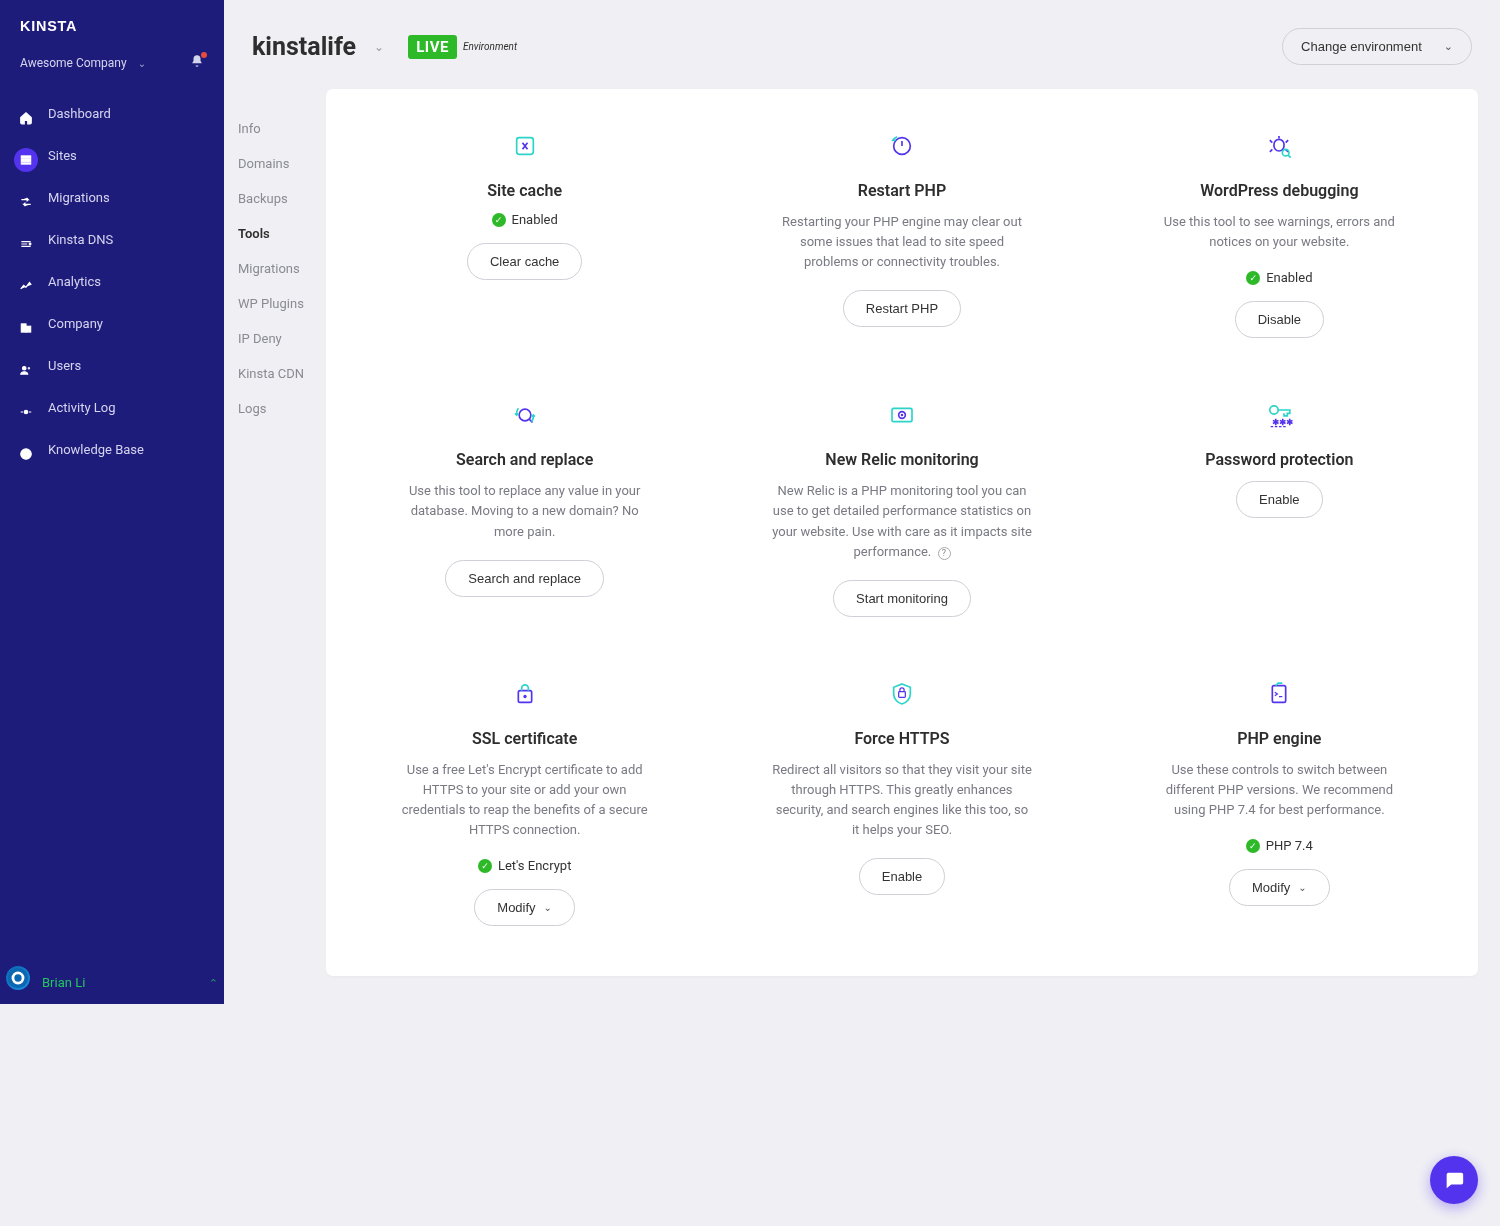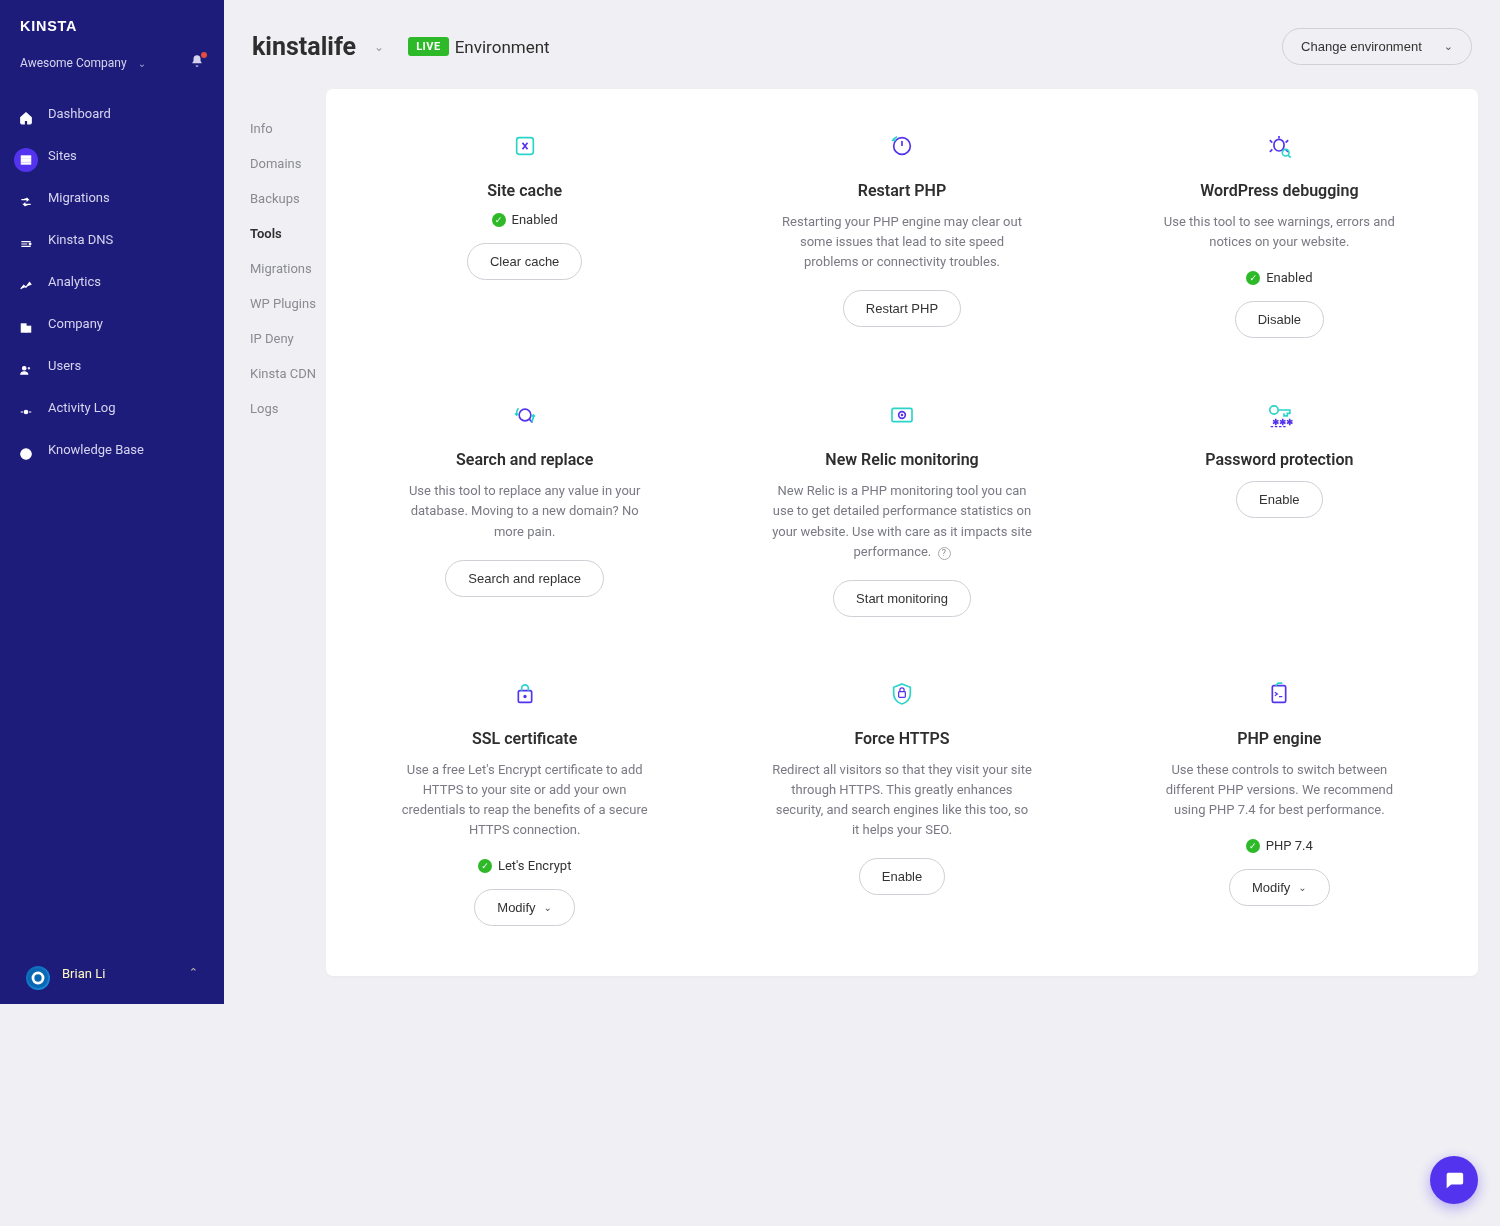--- a/index.html
+++ b/index.html
@@ -15,40 +15,40 @@
     .company-switcher .chev { font-size: 10px; opacity: .7; margin-left: 8px; }
     .bell { position: relative; color: #d5d4ef; font-size: 14px; }
     .bell .dot { position: absolute; top: -2px; right: -3px; width: 6px; height: 6px; background: #e74c3c; border-radius: 50%; }
     
     .nav-primary { padding-top: 8px; }
     .nav-item { display: flex; align-items: flex-start; padding: 9px 14px; font-size: 13px; color: #d5d4ef; cursor: pointer; }
     .nav-item.active .icon-holder { background: #5333ed; }
     .nav-item .icon-holder { width: 24px; height: 24px; border-radius: 50%; display: flex; align-items: center; justify-content: center; margin-right: 10px; }
     .nav-item .icon-holder svg, .nav-item .icon-holder span.u { width: 14px; height: 14px; fill: #fff; color: #fff; font-size: 14px; line-height: 1; }
     
-    .user-footer { position: absolute; bottom: 0; left: 0; right: 0; display: flex; align-items: flex-start; padding: 14px 26px; font-size: 13px; color: #fef9c3; }
+    .user-footer { position: absolute; bottom: 0; left: 0; right: 0; display: flex; align-items: flex-end; padding: 14px 6px; font-size: 13px; color: #22c55e; }
     .user-footer .avatar { width: 24px; height: 24px; border-radius: 50%; background: linear-gradient(135deg, #0a67b3, #1d8fe1); margin-right: 12px; display:flex; align-items:center; justify-content:center; }
     .user-footer .avatar svg { width: 22px; height: 22px; }
     .user-footer .chev-up { margin-left: auto; font-size: 11px; opacity: .7; }
     
     
     .content-wrap { flex: 1; display: flex; flex-direction: column; }
     
     
     .topbar { display: flex; align-items: center; padding: 28px 28px 24px; }
     .site-name { font-size: 25px; font-weight: 700; color: #2e2e2e; }
     .site-switch-chev { margin: 0 24px 0 18px; color: #9a9aa7; font-size: 12px; cursor: pointer; }
-    .env-badge { background: #2db928; color: #fff; font-size: 11px; font-weight: 700; padding: 3px 8px; border-radius: 3px; margin-right: 6px; letter-spacing: .5px; }
-    .env-label { font-size: 17px; color: #2e2e2e; }
+    .env-badge { background: #2db928; color: #fff; font-size: 15px; font-weight: 700; padding: 3px 8px; border-radius: 3px; margin-right: 6px; letter-spacing: .5px; }
+    .env-label { font-size: 10px; color: #2e2e2e; font-style: italic; }
     .change-env { margin-left: auto; border: 1px solid #cfcfd6; background: #fff0; border-radius: 20px; padding: 10px 18px; font-size: 13px; color: #333; display: flex; align-items: center; cursor: pointer; }
     .change-env .chev { margin-left: 22px; font-size: 11px; color: #555; }
     
     
     .sub-layout { display: flex; flex: 1; padding: 0 0 0 0; }
-    .sidebar-secondary { width: 102px; padding: 22px 0 0 26px; }
+    .sidebar-secondary { width: 102px; padding: 22px 0 0 14px; }
     .snav-item { display: block; font-size: 13px; color: #8a8a93; padding: 10px 0; cursor: pointer; }
     .snav-item.active { color: #2e2e2e; font-weight: 600; }
     
     
     .main-panel { flex: 1; background: #fff; border-radius: 7px; margin: 0 22px 28px 0; padding: 40px 20px 50px; box-shadow: 0 1px 3px rgba(0,0,0,0.03); }
     .tools-grid { display: grid; grid-template-columns: repeat(3, 1fr); gap: 60px 20px; }
     
     .tool-card { text-align: center; padding: 0 10px; }
     .tool-icon { height: 34px; display: flex; align-items: center; justify-content: center; margin-bottom: 18px; }
     .tool-icon svg { width: 34px; height: 30px; }

